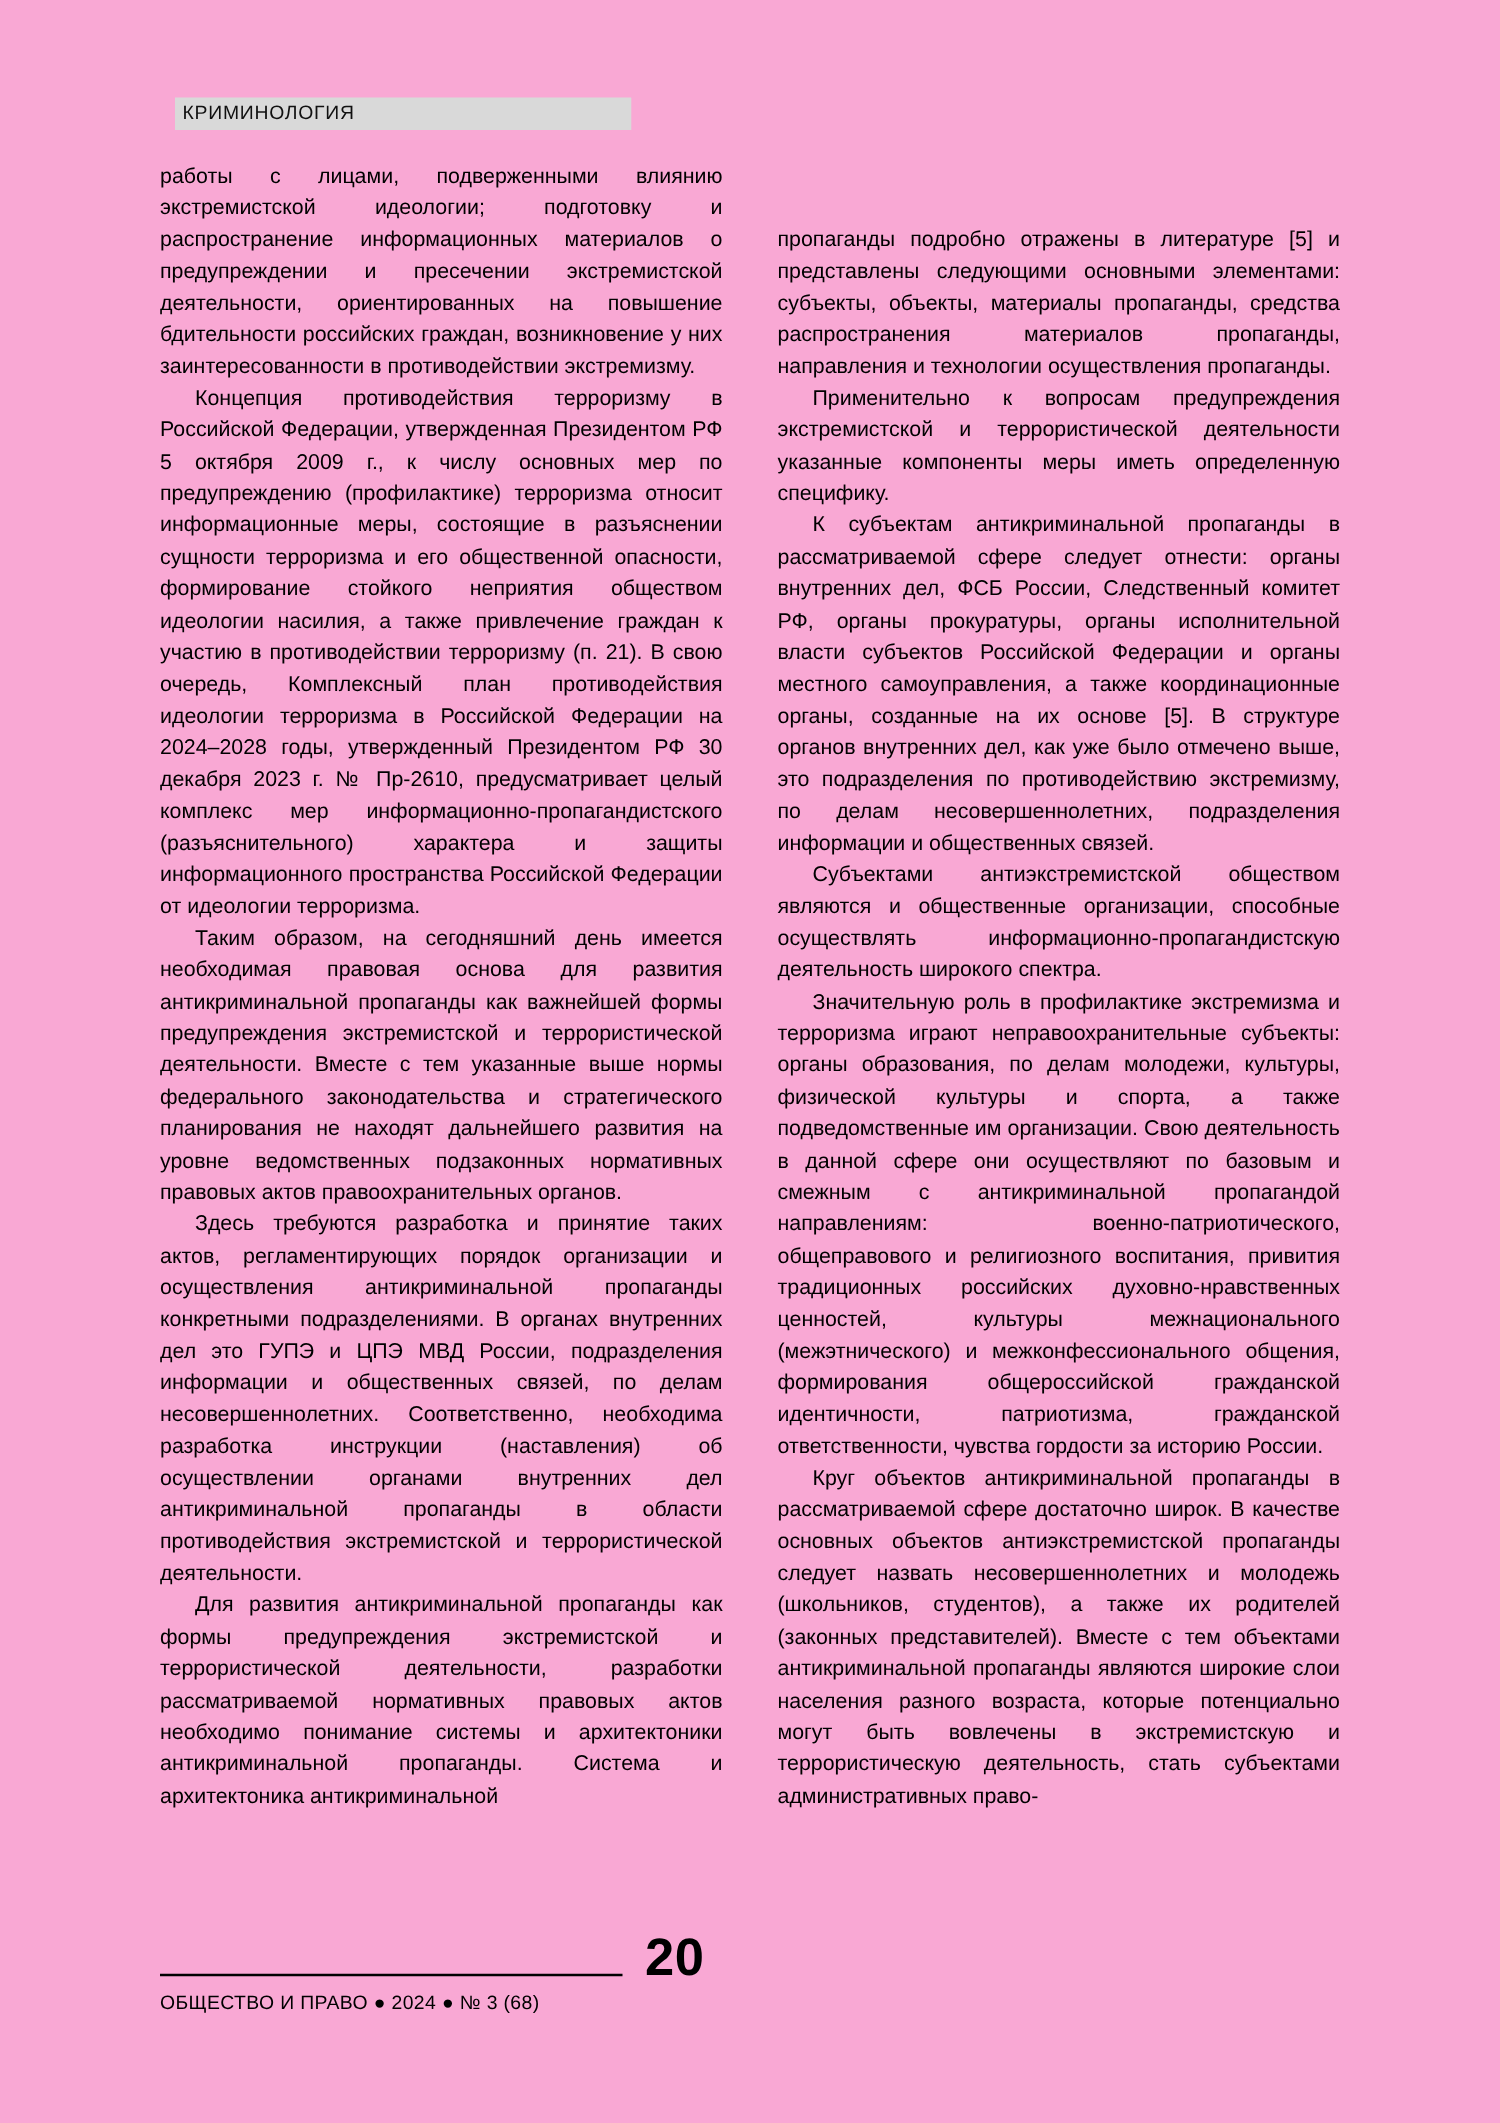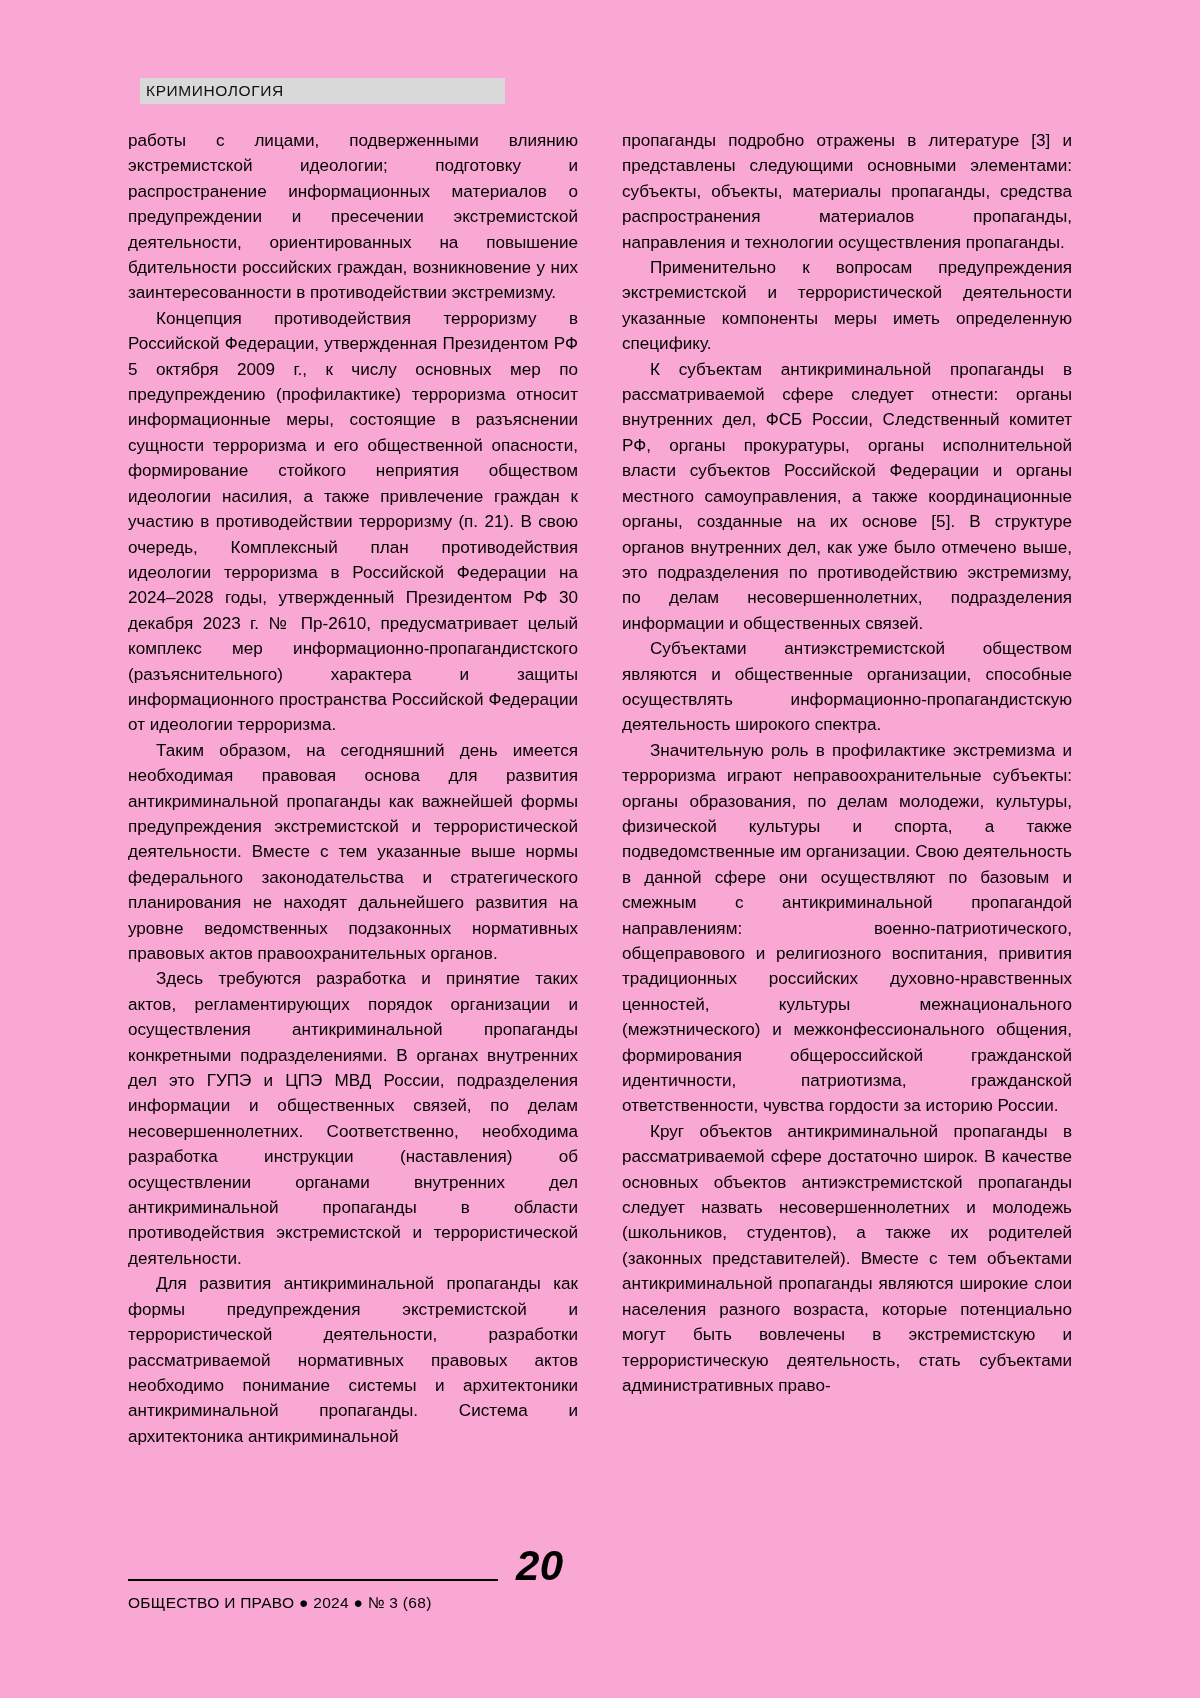--- a/index.html
+++ b/index.html
@@ -38,20 +38,21 @@
     color: #111;
     line-height: 22px;
   }
   .columns {
     position: absolute;
     left: 128px;
     top: 128px;
     width: 944px;
     display: flex;
     gap: 44px;
+    align-items: flex-end;
   }
   .col {
     width: 450px;
   }
   .col p {
     margin: 0;
     text-align: justify;
     text-justify: inter-word;
     font-size: 17.1px;
     line-height: 25.4px;
@@ -71,21 +72,20 @@
     background: #000;
   }
   .page-number {
     position: absolute;
     left: 516px;
     top: 1542px;
     font-size: 42px;
     font-weight: 700;
     letter-spacing: 0.5px;
     color: #000;
-    font-style: italic;
   }
   .footer-text {
     position: absolute;
     left: 128px;
     top: 1594px;
     font-size: 15.5px;
     letter-spacing: 0.3px;
     color: #000;
   }
 </style>
@@ -101,21 +101,21 @@
 
     <div class="col">
       <p class="no-indent">работы с лицами, подверженными влиянию экстремистской идеологии; подготовку и распространение информационных материалов о предупреждении и пресечении экстремистской деятельности, ориентированных на повышение бдительности российских граждан, возникновение у них заинтересованности в противодействии экстремизму.</p>
       <p>Концепция противодействия терроризму в Российской Федерации, утвержденная Президентом РФ 5 октября 2009 г., к числу основных мер по предупреждению (профилактике) терроризма относит информационные меры, состоящие в разъяснении сущности терроризма и его общественной опасности, формирование стойкого неприятия обществом идеологии насилия, а также привлечение граждан к участию в противодействии терроризму (п. 21). В свою очередь, Комплексный план противодействия идеологии терроризма в Российской Федерации на 2024–2028 годы, утвержденный Президентом РФ 30 декабря 2023 г. № Пр-2610, предусматривает целый комплекс мер информационно-пропагандистского (разъяснительного) характера и защиты информационного пространства Российской Федерации от идеологии терроризма.</p>
       <p>Таким образом, на сегодняшний день имеется необходимая правовая основа для развития антикриминальной пропаганды как важнейшей формы предупреждения экстремистской и террористической деятельности. Вместе с тем указанные выше нормы федерального законодательства и стратегического планирования не находят дальнейшего развития на уровне ведомственных подзаконных нормативных правовых актов правоохранительных органов.</p>
       <p>Здесь требуются разработка и принятие таких актов, регламентирующих порядок организации и осуществления антикриминальной пропаганды конкретными подразделениями. В органах внутренних дел это ГУПЭ и ЦПЭ МВД России, подразделения информации и общественных связей, по делам несовершеннолетних. Соответственно, необходима разработка инструкции (наставления) об осуществлении органами внутренних дел антикриминальной пропаганды в области противодействия экстремистской и террористической деятельности.</p>
       <p>Для развития антикриминальной пропаганды как формы предупреждения экстремистской и террористической деятельности, разработки рассматриваемой нормативных правовых актов необходимо понимание системы и архитектоники антикриминальной пропаганды. Система и архитектоника антикриминальной</p>
     </div>
 
     <div class="col">
-      <p class="no-indent">пропаганды подробно отражены в литературе [3] и представлены следующими основными элементами: субъекты, объекты, материалы пропаганды, средства распространения материалов пропаганды, направления и технологии осуществления пропаганды.</p>
+      <p class="no-indent">пропаганды подробно отражены в литературе [5] и представлены следующими основными элементами: субъекты, объекты, материалы пропаганды, средства распространения материалов пропаганды, направления и технологии осуществления пропаганды.</p>
       <p>Применительно к вопросам предупреждения экстремистской и террористической деятельности указанные компоненты меры иметь определенную специфику.</p>
       <p>К субъектам антикриминальной пропаганды в рассматриваемой сфере следует отнести: органы внутренних дел, ФСБ России, Следственный комитет РФ, органы прокуратуры, органы исполнительной власти субъектов Российской Федерации и органы местного самоуправления, а также координационные органы, созданные на их основе [5]. В структуре органов внутренних дел, как уже было отмечено выше, это подразделения по противодействию экстремизму, по делам несовершеннолетних, подразделения информации и общественных связей.</p>
       <p>Субъектами антиэкстремистской обществом являются и общественные организации, способные осуществлять информационно-пропагандистскую деятельность широкого спектра.</p>
       <p>Значительную роль в профилактике экстремизма и терроризма играют неправоохранительные субъекты: органы образования, по делам молодежи, культуры, физической культуры и спорта, а также подведомственные им организации. Свою деятельность в данной сфере они осуществляют по базовым и смежным с антикриминальной пропагандой направлениям: военно-патриотического, общеправового и религиозного воспитания, привития традиционных российских духовно-нравственных ценностей, культуры межнационального (межэтнического) и межконфессионального общения, формирования общероссийской гражданской идентичности, патриотизма, гражданской ответственности, чувства гордости за историю России.</p>
       <p>Круг объектов антикриминальной пропаганды в рассматриваемой сфере достаточно широк. В качестве основных объектов антиэкстремистской пропаганды следует назвать несовершеннолетних и молодежь (школьников, студентов), а также их родителей (законных представителей). Вместе с тем объектами антикриминальной пропаганды являются широкие слои населения разного возраста, которые потенциально могут быть вовлечены в экстремистскую и террористическую деятельность, стать субъектами административных право-</p>
     </div>
 
   </div>
 
   <div class="footer-rule"></div>

